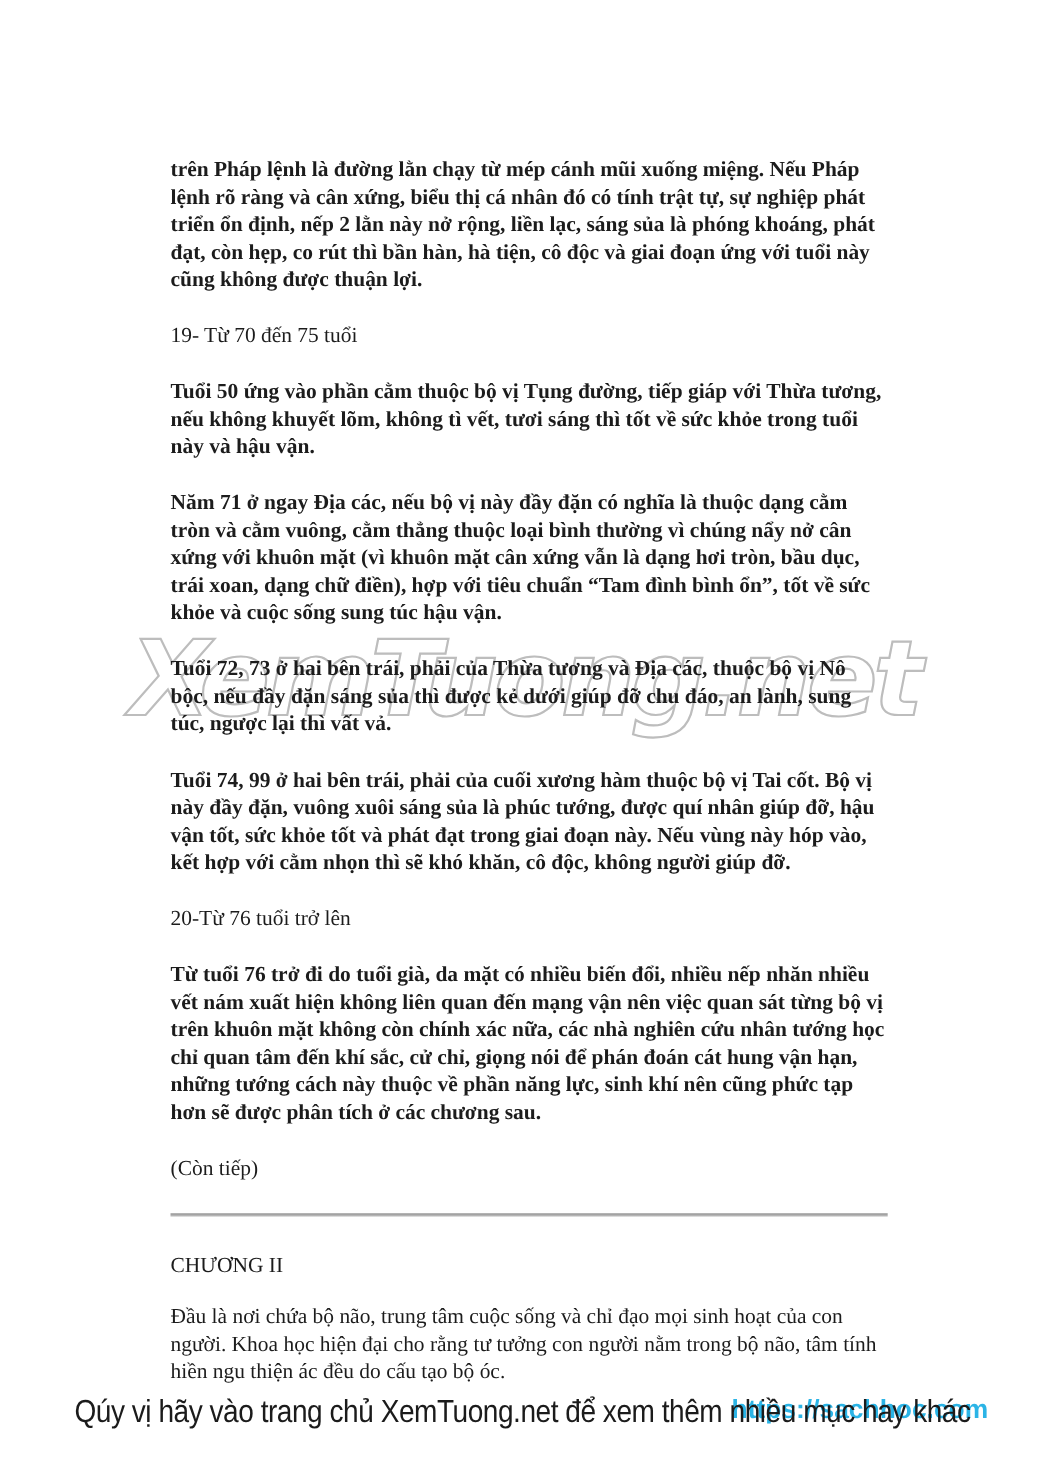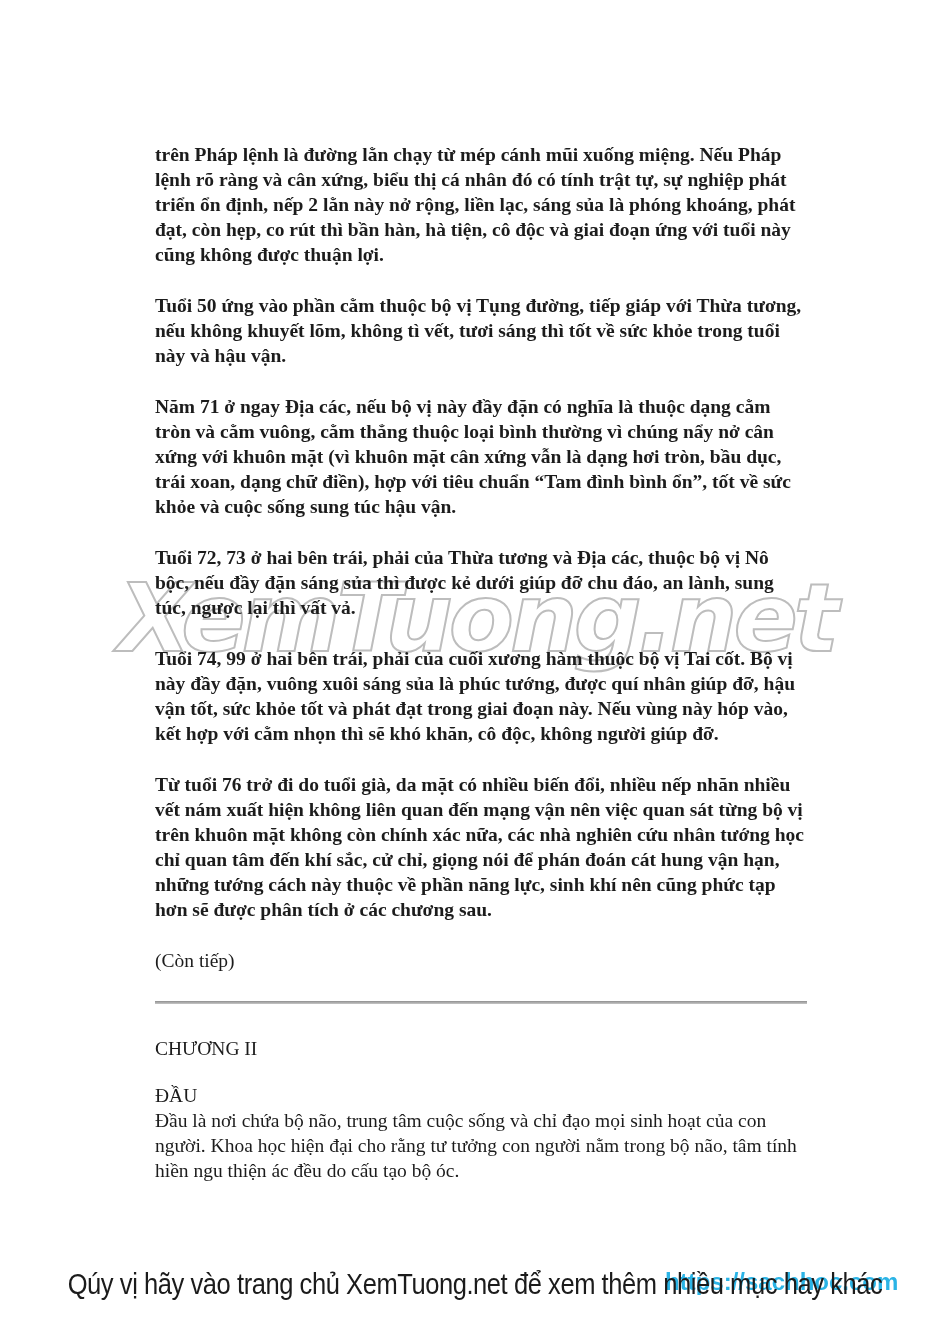--- a/index.html
+++ b/index.html
@@ -80,33 +80,34 @@
 </style>
 </head>
 <body>
 
 <div class="page">
 
   <div class="watermark">XemTuong.net</div>
 
   <div class="content">
     <p class="para">trên Pháp lệnh là đường lằn chạy từ mép cánh mũi xuống miệng. Nếu Pháp lệnh rõ ràng và cân xứng, biểu thị cá nhân đó có tính trật tự, sự nghiệp phát triển ổn định, nếp 2 lằn này nở rộng, liền lạc, sáng sủa là phóng khoáng, phát đạt, còn hẹp, co rút thì bần hàn, hà tiện, cô độc và giai đoạn ứng với tuổi này cũng không được thuận lợi.</p>
+    <p class="heading">19- Từ 70 đến 75 tuổi</p>
     <p class="para">Tuổi 50 ứng vào phần cằm thuộc bộ vị Tụng đường, tiếp giáp với Thừa tương, nếu không khuyết lõm, không tì vết, tươi sáng thì tốt về sức khỏe trong tuổi này và hậu vận.</p>
     <p class="para">Năm 71 ở ngay Địa các, nếu bộ vị này đầy đặn có nghĩa là thuộc dạng cằm tròn và cằm vuông, cằm thẳng thuộc loại bình thường vì chúng nẩy nở cân xứng với khuôn mặt (vì khuôn mặt cân xứng vẫn là dạng hơi tròn, bầu dục, trái xoan, dạng chữ điền), hợp với tiêu chuẩn “Tam đình bình ổn”, tốt về sức khỏe và cuộc sống sung túc hậu vận.</p>
     <p class="para">Tuổi 72, 73 ở hai bên trái, phải của Thừa tương và Địa các, thuộc bộ vị Nô bộc, nếu đầy đặn sáng sủa thì được kẻ dưới giúp đỡ chu đáo, an lành, sung túc, ngược lại thì vất vả.</p>
     <p class="para">Tuổi 74, 99 ở hai bên trái, phải của cuối xương hàm thuộc bộ vị Tai cốt. Bộ vị này đầy đặn, vuông xuôi sáng sủa là phúc tướng, được quí nhân giúp đỡ, hậu vận tốt, sức khỏe tốt và phát đạt trong giai đoạn này. Nếu vùng này hóp vào, kết hợp với cằm nhọn thì sẽ khó khăn, cô độc, không người giúp đỡ.</p>
+    <p class="heading">20-Từ 76 tuổi trở lên</p>
     <p class="para">Từ tuổi 76 trở đi do tuổi già, da mặt có nhiều biến đổi, nhiều nếp nhăn nhiều vết nám xuất hiện không liên quan đến mạng vận nên việc quan sát từng bộ vị trên khuôn mặt không còn chính xác nữa, các nhà nghiên cứu nhân tướng học chỉ quan tâm đến khí sắc, cử chỉ, giọng nói để phán đoán cát hung vận hạn, những tướng cách này thuộc về phần năng lực, sinh khí nên cũng phức tạp hơn sẽ được phân tích ở các chương sau.</p>
 
     <p class="note gap-large">(Còn tiếp)</p>
 
     <hr class="divider">
 
     <p class="chapter">CHƯƠNG II</p>
 
-    <p class="tight">ĐẦU</p>
     <p class="tight">Đầu là nơi chứa bộ não, trung tâm cuộc sống và chỉ đạo mọi sinh hoạt của con người. Khoa học hiện đại cho rằng tư tưởng con người nằm trong bộ não, tâm tính hiền ngu thiện ác đều do cấu tạo bộ óc.</p>
 
   </div>
 
   <div class="footer">
     <a class="footer-link" href="#">https://sachhoc.com</a>
     <div class="footer-message">Qúy vị hãy vào trang chủ XemTuong.net để xem thêm nhiều mục hay khác</div>
   </div>
 
 </div>

